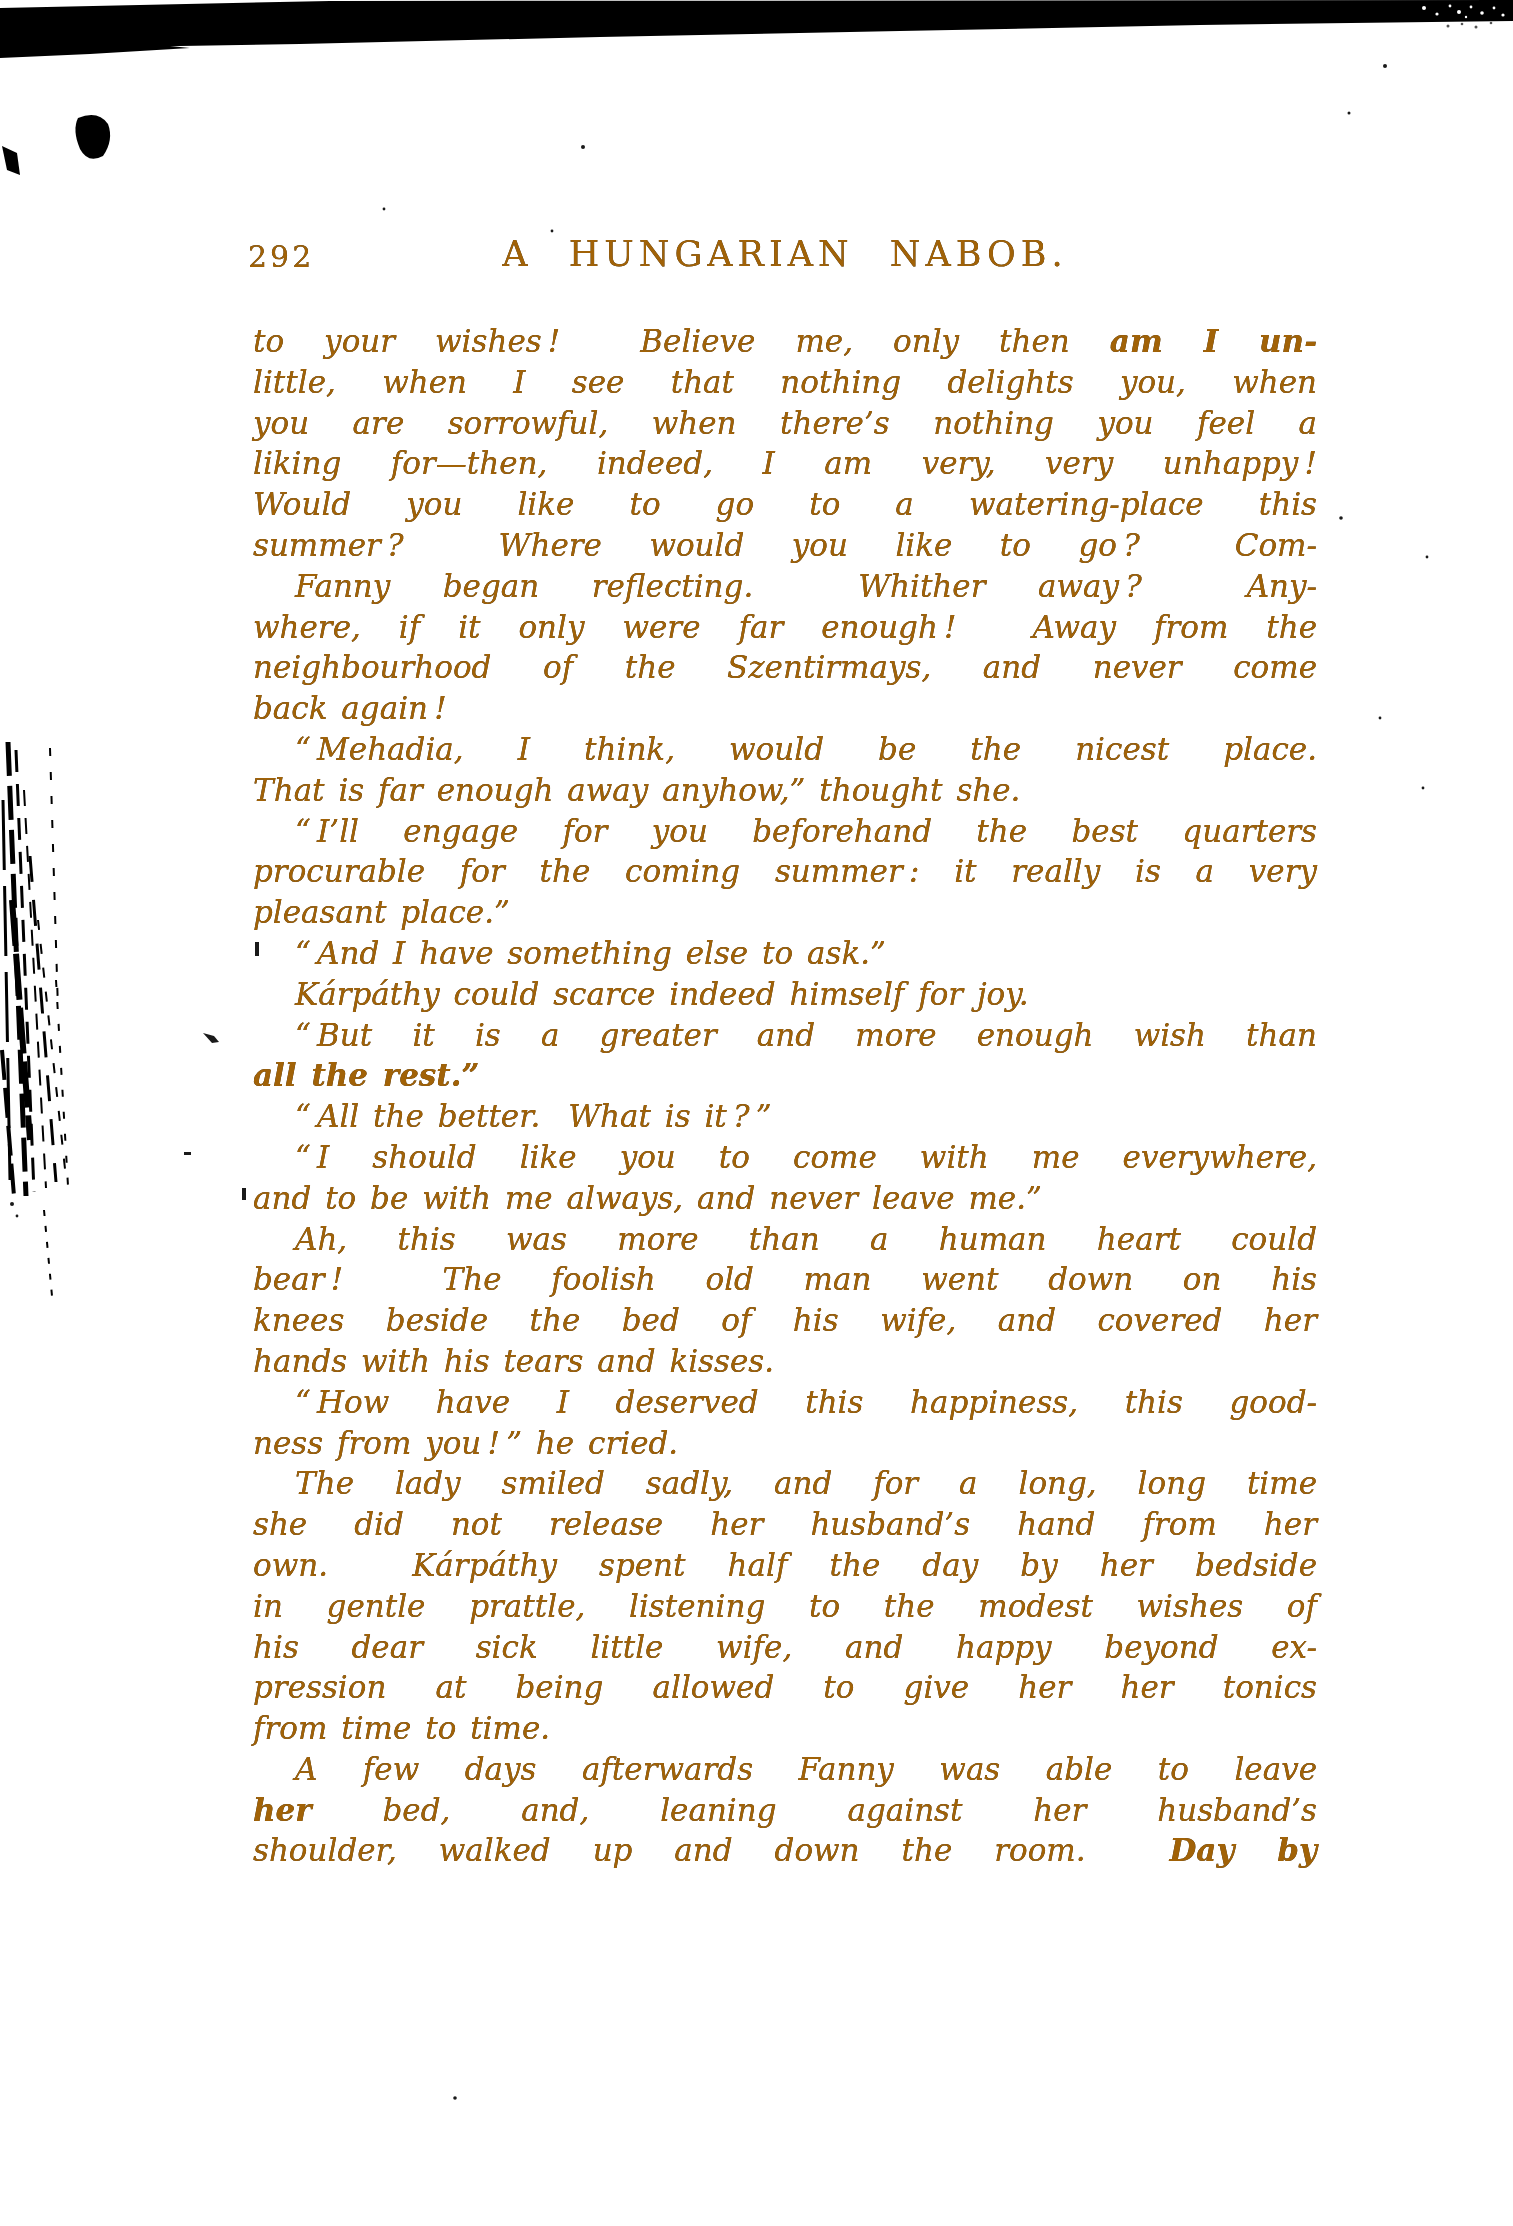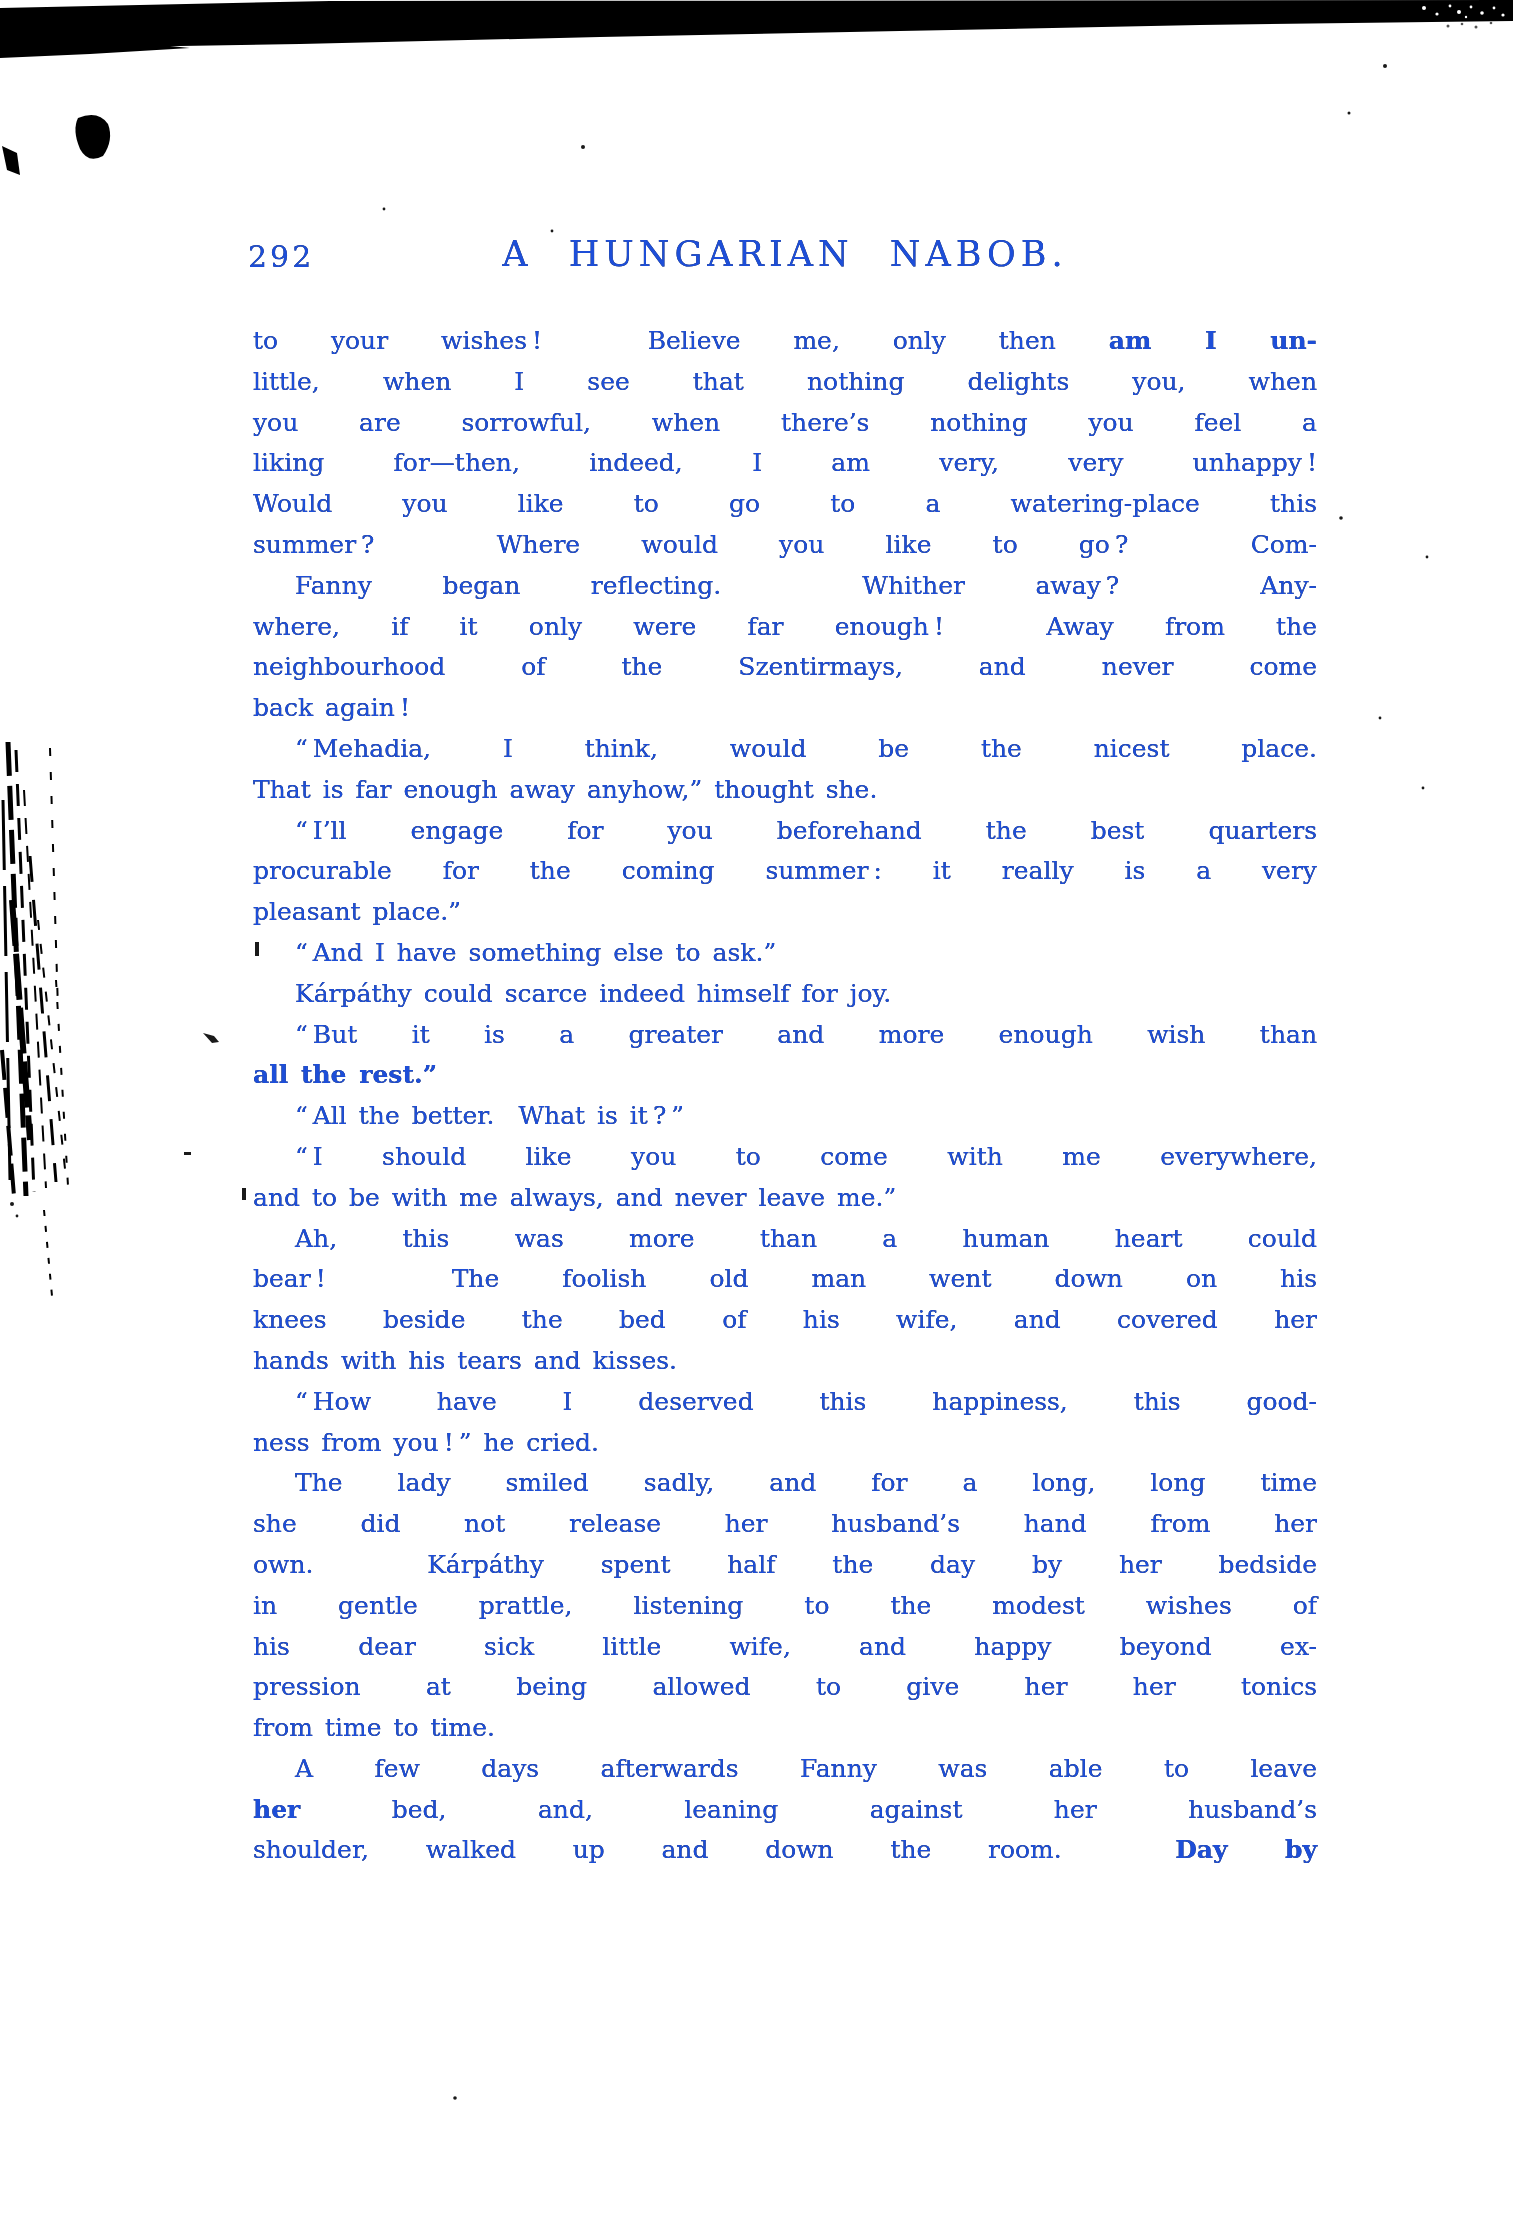--- a/index.html
+++ b/index.html
@@ -2,37 +2,38 @@
 <html><head>
 <meta charset="utf-8">
 <style>
   html,body{margin:0;padding:0;background:#e8e8e8;}
   .page{
     position:relative;
     width:1513px;height:2226px;
     background:#ffffff;
     overflow:hidden;
     font-family:"DejaVu Serif", serif;
-    color:#1d4ed8;
+    color:#a16207;
   }
   .artifacts{position:absolute;left:0;top:0;pointer-events:none;}
   .header{position:absolute;left:253px;top:234px;width:1064px;height:44px;
           text-shadow:0 0 0.5px rgba(0,0,0,.85);}
   .pagenum{position:absolute;left:-5px;top:5px;font-size:30px;letter-spacing:3px;}
   .title{display:block;text-align:center;font-size:35px;letter-spacing:5px;word-spacing:20px;}
   .textblock{
     position:absolute;left:253px;top:321px;width:1064px;
     text-shadow:0 0 0.5px rgba(0,0,0,.85);
   }
   .tl{
-    font-size:25px;line-height:40.8px;height:40.8px;
+    font-size:31px;line-height:40.8px;height:40.8px;
     word-spacing:4px;
     text-align:justify;
     text-align-last:justify;
     text-justify:inter-word;
+    font-style:italic;
   }
   .tl.pend{text-align-last:left;}
   .tl.ind{text-indent:42px;}
   .b{font-weight:bold;}
 </style>
 </head>
 <body>
 
 <div class="page">
 

